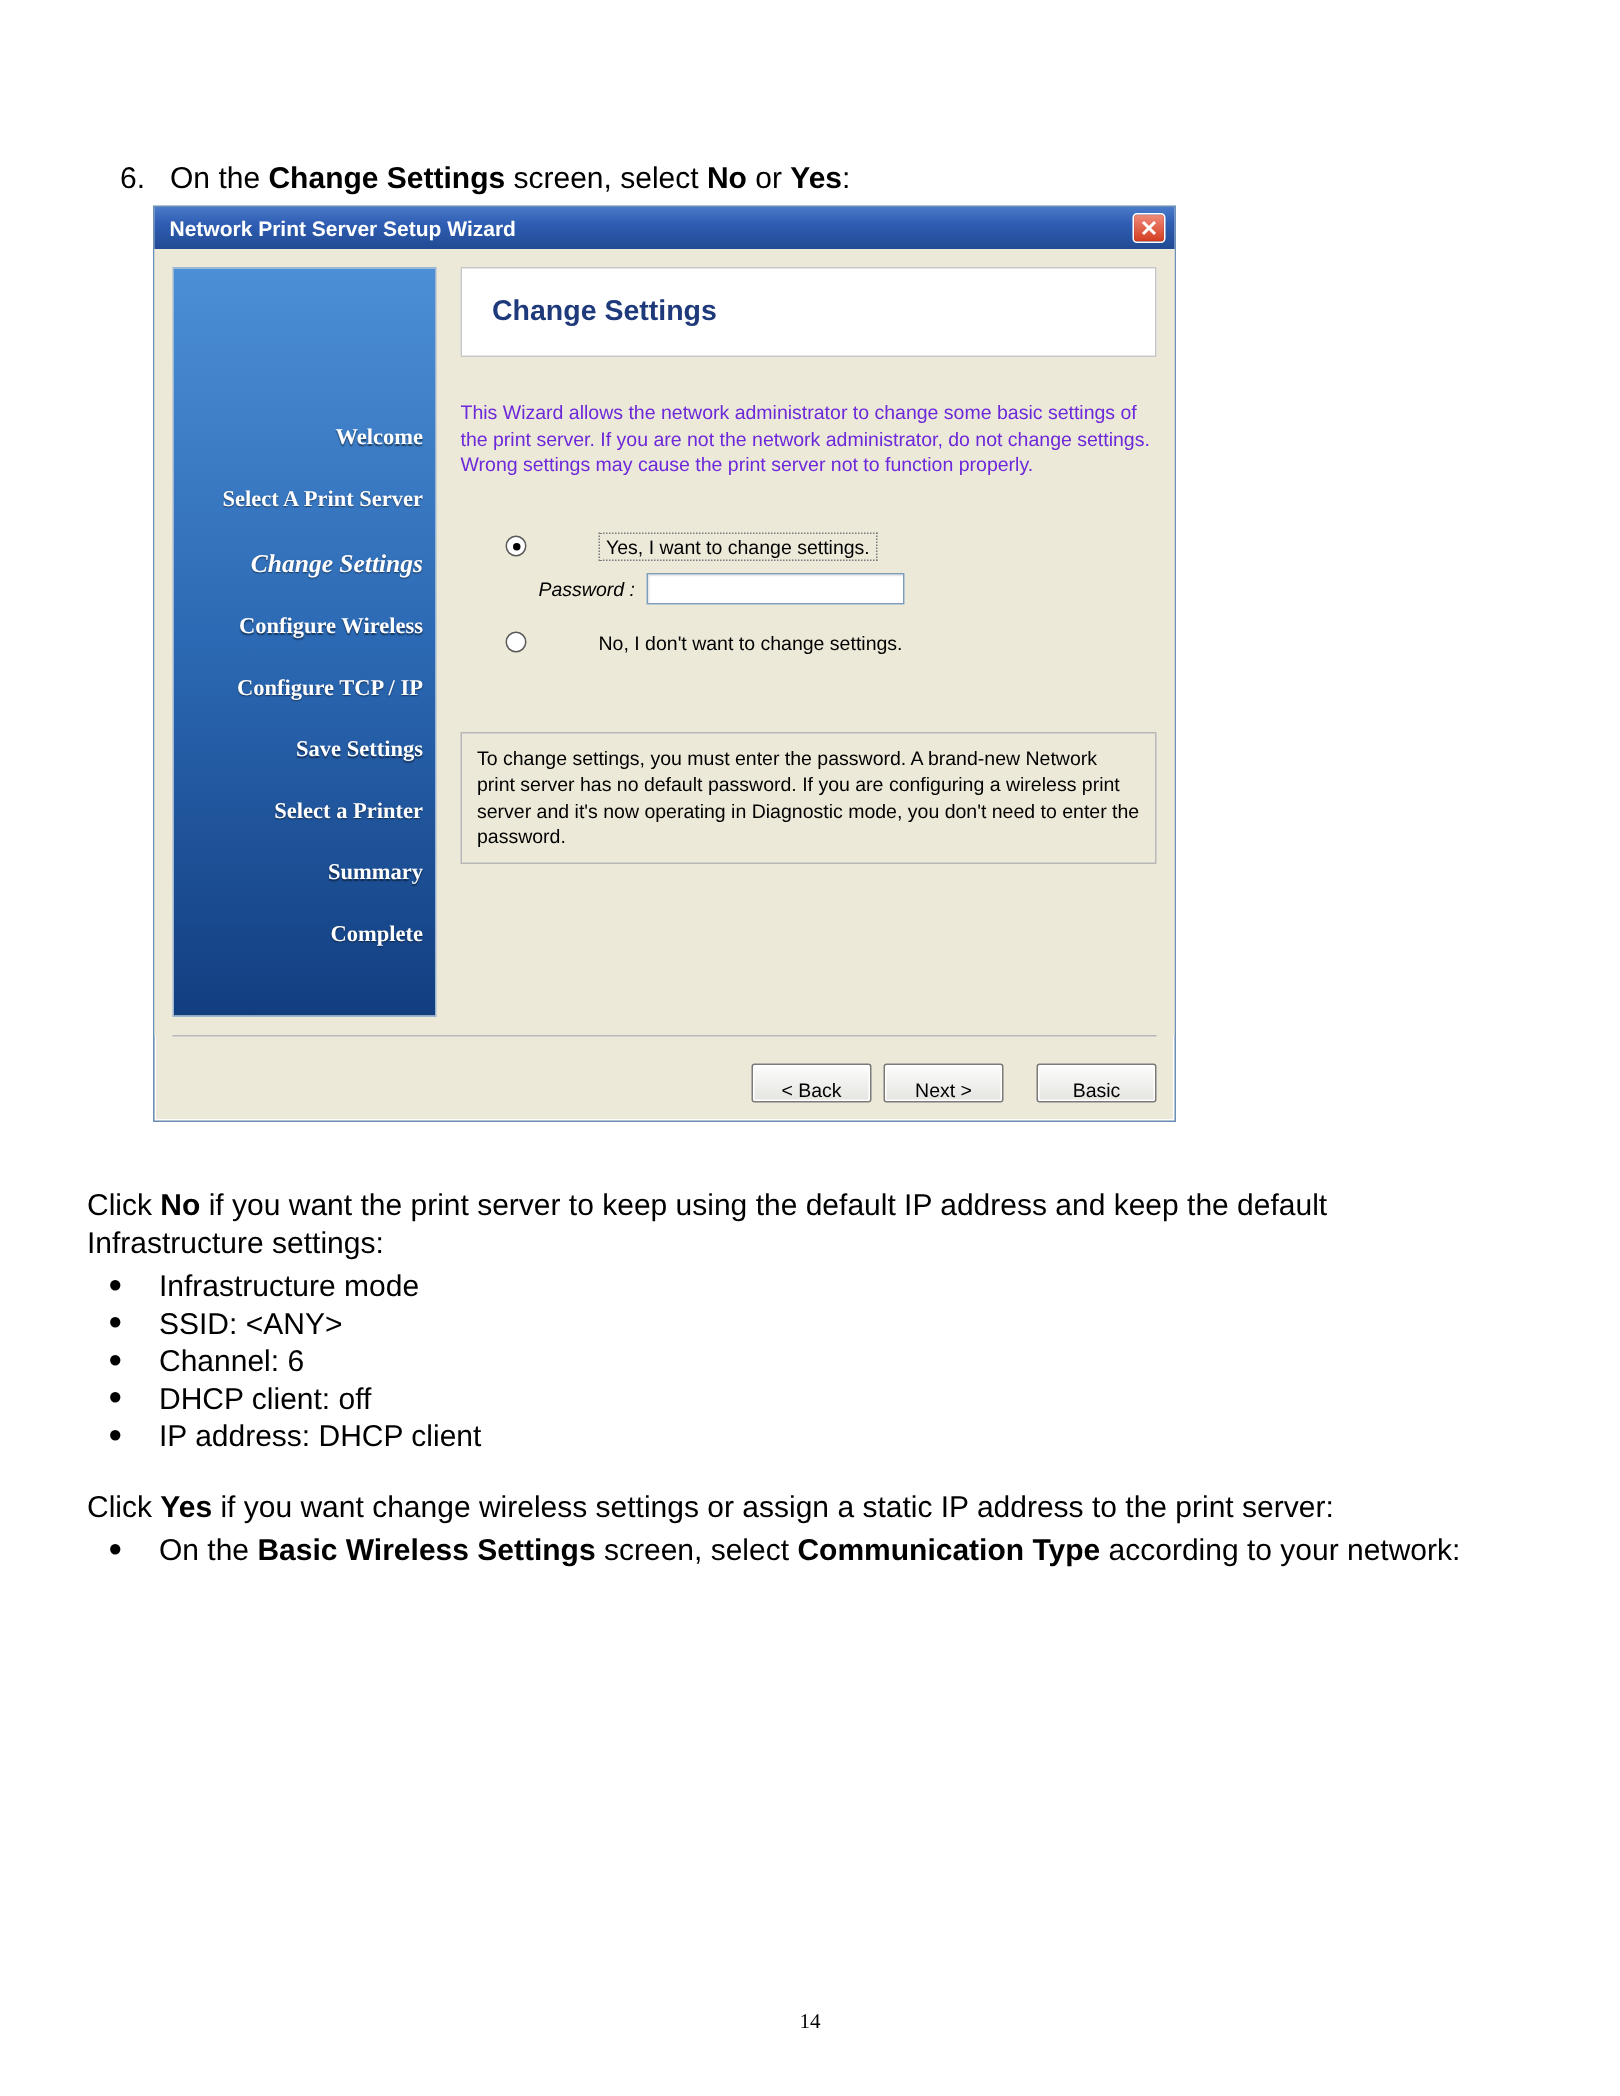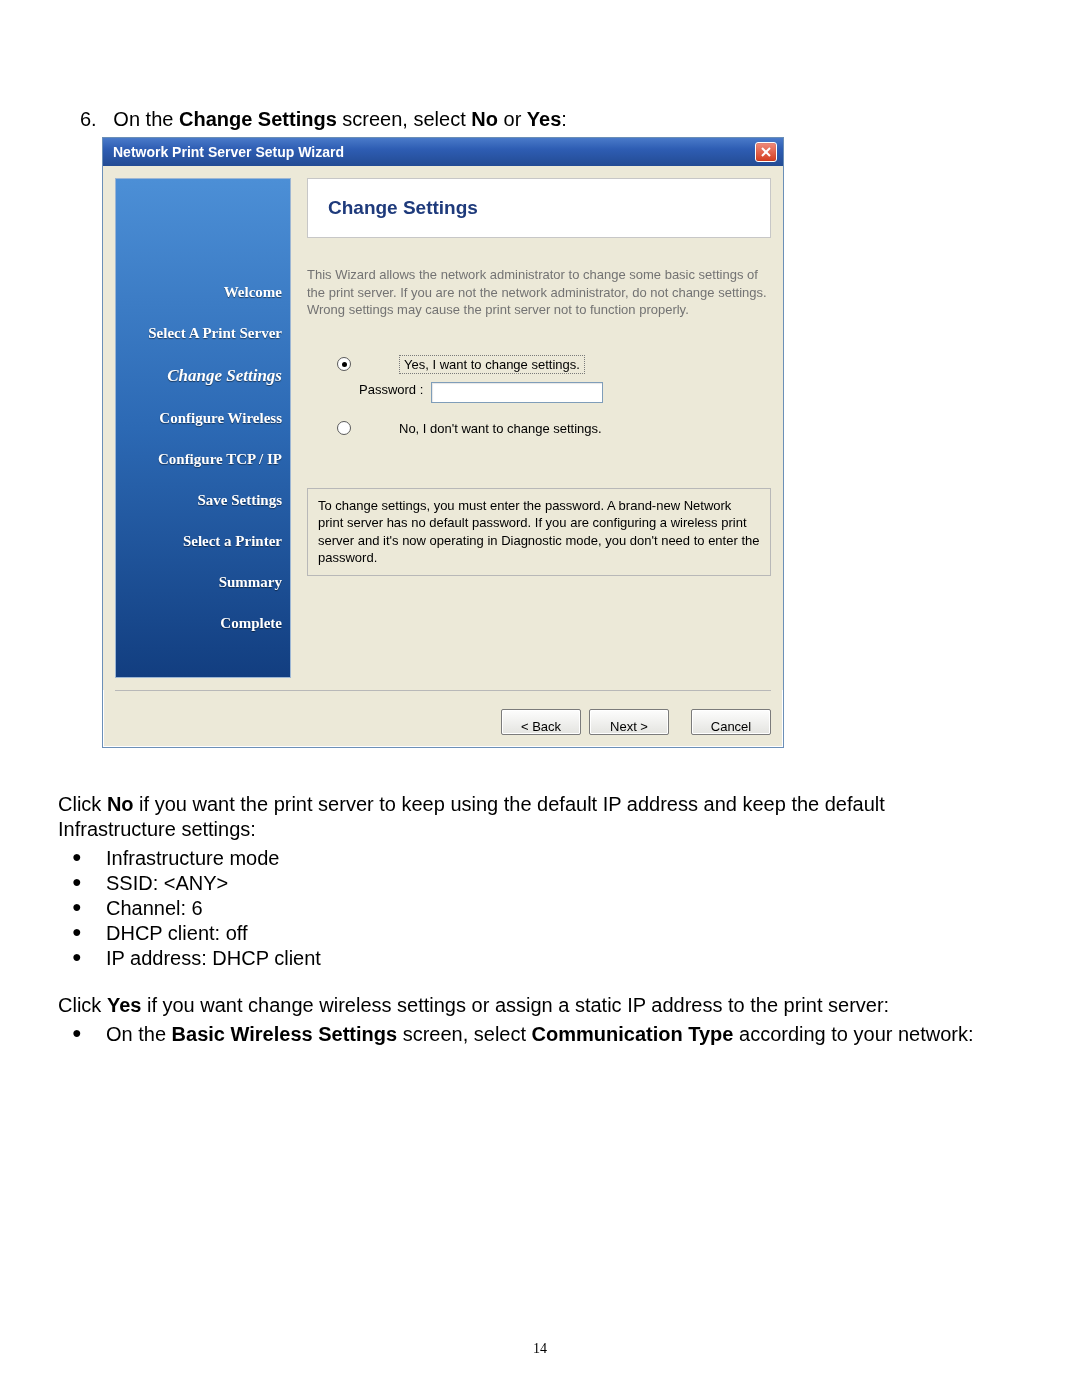--- a/index.html
+++ b/index.html
@@ -101,21 +101,21 @@
     margin-bottom: 28px;
   }
   .header-box .title {
     font-family: Arial, sans-serif;
     font-weight: 900;
     font-size: 19px;
     color: #1e3a7b;
   }
   .desc {
     font-size: 13px;
-    color: #737373;
+    color: #6d28d9;
     line-height: 1.35;
     margin-bottom: 36px;
   }
   .radio-row {
     display: flex;
     align-items: center;
     font-size: 13px;
     margin: 6px 0 6px 30px;
     gap: 40px;
   }
@@ -133,22 +133,24 @@
     width: 5px; height: 5px;
     background: #000;
     border-radius: 50%;
   }
   .radio-yes-label {
     border: 1px dotted #7a7a7a;
     padding: 1px 4px;
   }
   .pwd-row {
     display: flex;
+    align-items: center;
     margin: 8px 0 18px 52px;
     font-size: 13px;
+    font-style: italic;
   }
   .pwd-input {
     width: 170px; height: 19px;
     border: 1px solid #7f9db9;
     background: #fff;
     margin-left: 8px;
     box-shadow: inset 1px 1px 1px rgba(0,0,0,.1);
   }
   .note-box {
     border: 1px solid #b8b8b8;
@@ -279,21 +281,21 @@
     </div>
 
     <div class="wizard-footer">
       <div class="wbtn">
           <span>&lt; Back</span>
         </div>
       <div class="wbtn">
           <span>Next &gt;</span>
         </div>
       <div class="wbtn" style="margin-left:14px">
-          <span>Cancel</span>
+          <span>Basic</span>
         </div>
     </div>
   </div>
 
   <div class="body-text">
     <p>
       <span>Click </span><span class="bold">No</span><span> if you want the print server to keep using the default IP address and keep the default Infrastructure settings:</span>
     </p>
     <ul class="bullets">
       <li>Infrastructure mode</li>

